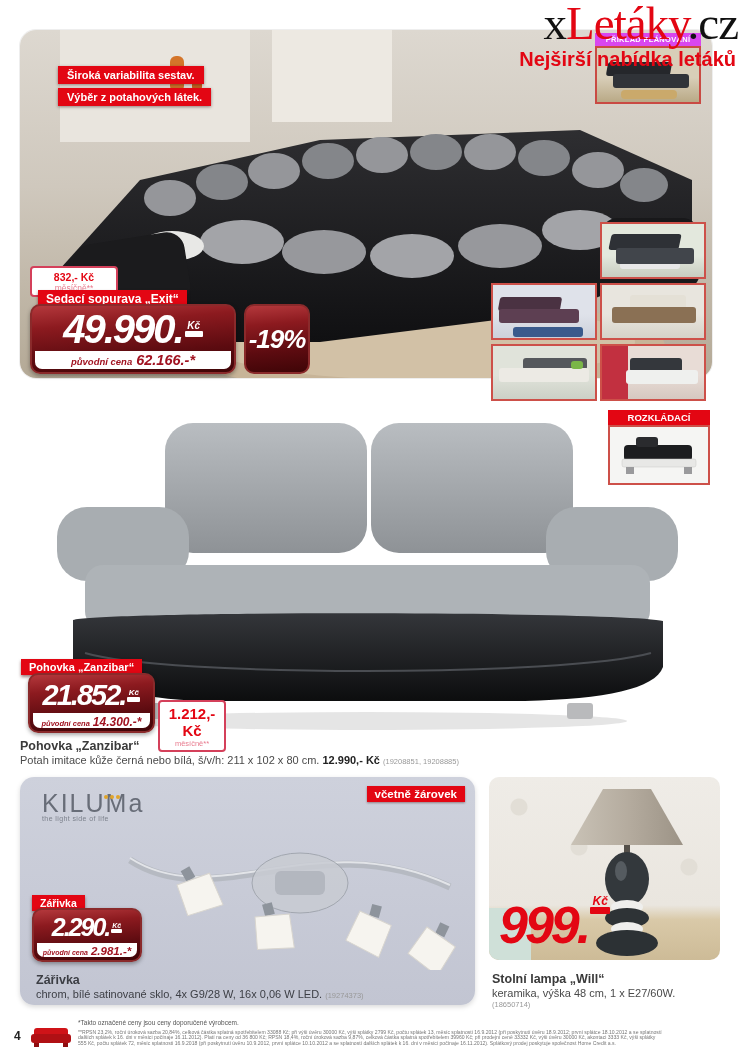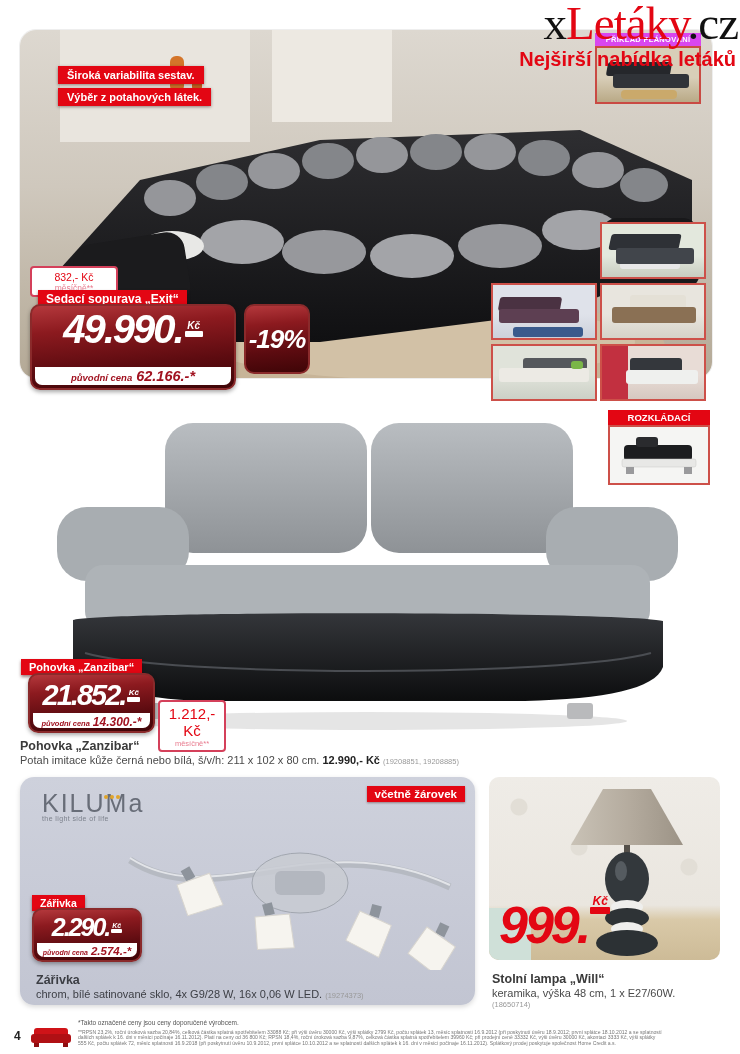--- a/index.html
+++ b/index.html
@@ -47,41 +47,41 @@
   .t-e{background:linear-gradient(180deg,#e8dcd6 55%,#d6c8c0);}
   .t-e .u{left:0;top:0;width:26px;height:53px;background:#c23040;border-radius:0;}
   .t-e .b{left:28px;top:12px;width:52px;height:14px;background:#34373c;}
   .t-e .s{left:24px;top:24px;width:72px;height:14px;background:#eff0ee;}
   .pl-sofa-b{position:absolute;left:10px;top:14px;width:64px;height:14px;background:#25272b;border-radius:3px;transform:skewX(-10deg);}
   .pl-sofa-s{position:absolute;left:16px;top:26px;width:76px;height:14px;background:#303338;border-radius:3px;}
   .pl-rug{position:absolute;left:24px;top:42px;width:56px;height:9px;background:#caa96b;border-radius:4px;}
   
   .monthly{position:absolute;background:#fff;border:2px solid #d4405a;border-radius:4px;
         text-align:center;z-index:8;padding:3px 0 2px;}
-  .monthly .ma{display:block;color:#e30613;font-weight:normal;text-align:center;}
+  .monthly .ma{display:block;color:#e30613;font-weight:bold;text-align:center;}
   .monthly .ml{display:block;color:#e87c8f;font-weight:normal;}
   .m-exit{left:30px;top:266px;width:84px;} .m-exit .ma{font-size:10.5px;} .m-exit .ml{font-size:8.5px;}
   .m-zan{left:158px;top:700px;width:64px;} .m-zan .ma{font-size:15px;} .m-zan .ml{font-size:7.5px;}
   .banner{position:absolute;background:#e30613;color:#fff;font-weight:bold;z-index:8;
         padding:2px 8px;box-shadow:0 2px 3px rgba(60,0,0,.5);white-space:nowrap;}
   .bn-exit{left:38px;top:290px;font-size:12px;}
   .bn-zan{left:21px;top:659px;font-size:11px;}
   .bn-zar{left:12px;top:118px;font-size:10.5px;position:absolute;}
   .pricebox{position:absolute;border-radius:10px;z-index:8;box-sizing:border-box;
         background:linear-gradient(175deg,#b4383c 0%,#8c1a1f 28%,#5c0b10 68%,#3f0507 100%);
         border:2px solid #8a2a2b;box-shadow:0 2px 4px rgba(0,0,0,.35);overflow:hidden;}
   .pnumrow{display:flex;align-items:center;justify-content:center;color:#fff;
         font-style:italic;font-weight:bold;}
   .pnum{letter-spacing:-2px;}
   .pstack{display:inline-flex;flex-direction:column;align-items:center;margin-left:2px;}
   .pkc{font-size:10px;line-height:10px;}
   .pdash{background:#fff;border-radius:1px;}
   .pstrip{position:absolute;left:3px;right:3px;bottom:3px;background:#fff;border-radius:0 0 7px 7px;
         text-align:center;color:#a11220;font-style:italic;font-weight:bold;white-space:nowrap;}
-  .pb-exit{left:30px;top:304px;width:206px;height:86px;}
+  .pb-exit{left:30px;top:304px;width:206px;height:70px;}
   .pb-exit .pnumrow{height:46px;font-size:40px;}
   .pb-exit .pdash{width:18px;height:6px;}
   .pb-exit .pstrip{height:18px;line-height:18px;} .pb-exit .ol{font-size:9.5px;margin-right:4px;} .pb-exit .op{font-size:14.5px;}
   .pb-zan{left:28px;top:673px;width:127px;height:60px;}
   .pb-zan .pnumrow{height:40px;font-size:29px;}
   .pb-zan .pdash{width:13px;height:5px;} .pb-zan .pkc{font-size:8px;line-height:8px;}
   .pb-zan .pstrip{height:15px;line-height:15px;} .pb-zan .ol{font-size:7.5px;margin-right:3px;} .pb-zan .op{font-size:12px;}
   .pb-zar{left:12px;top:131px;width:110px;height:54px;position:absolute;}
   .pb-zar .pnumrow{height:34px;font-size:25px;}
   .pb-zar .pdash{width:11px;height:4px;} .pb-zar .pkc{font-size:7px;line-height:7px;}
@@ -341,21 +341,21 @@
     <div class="banner bn-zar">Zářivka</div>
     <div class="pricebox pb-zar">
       <div class="pnumrow">
         <span class="pnum">2.290.</span>
         <span class="pstack">
             <span class="pkc">Kč</span>
             <span class="pdash"></span>
           </span>
       </div>
       <div class="pstrip">
-        <span class="ol">původní cena</span><span class="op">2.574.-*</span>
+        <span class="ol">původní cena</span><span class="op">2.981.-*</span>
       </div>
     </div>
     <div class="ptext" style="position:absolute;">
       <h3>Zářivka</h3>
       <p><span>chrom, bílé satinované sklo, 4x G9/28 W, 16x 0,06 W LED.</span>
          <span class="codes">(19274373)</span></p>
     </div>
   </div>
 
   <div class="cardR">

